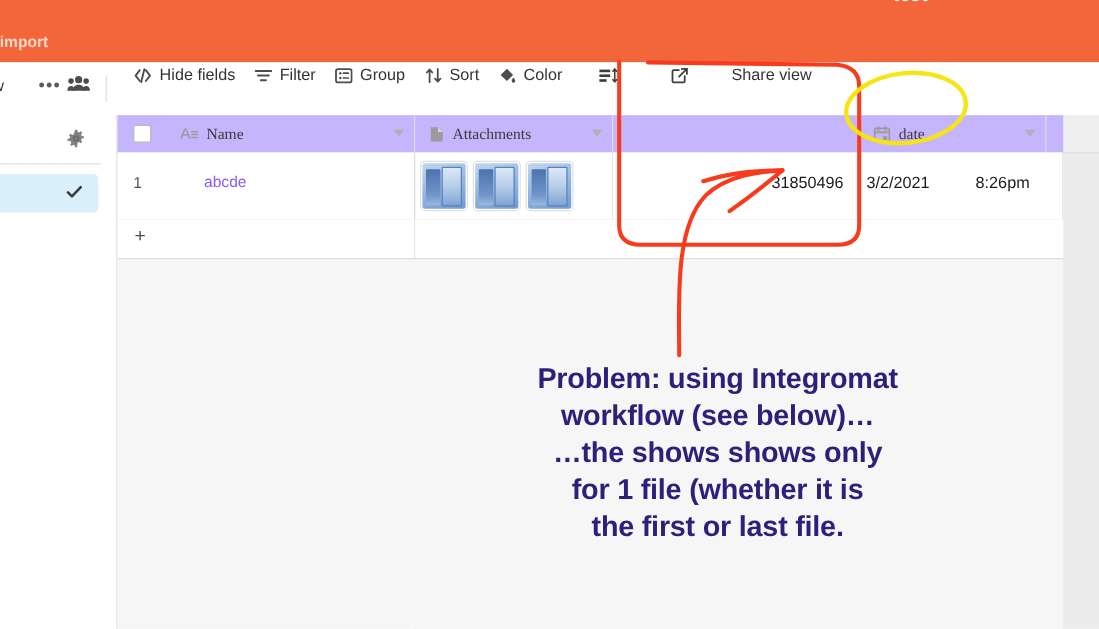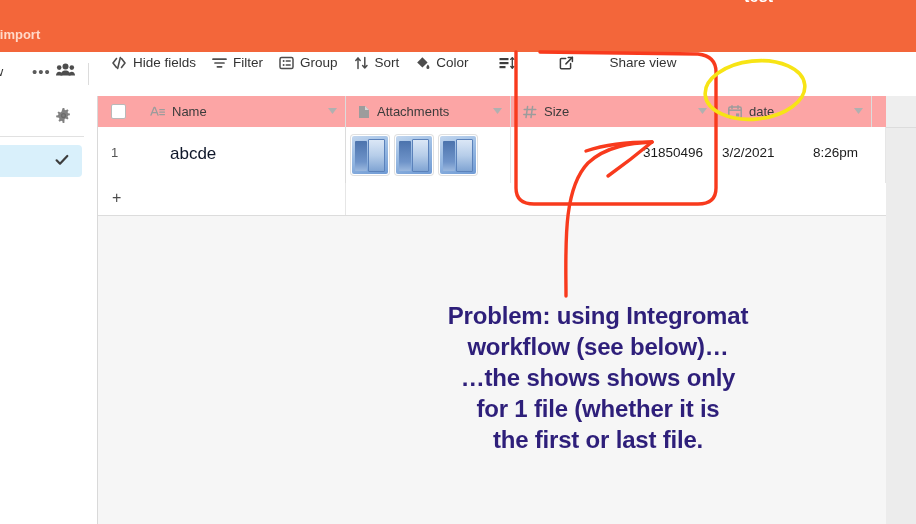--- a/index.html
+++ b/index.html
@@ -60,21 +60,21 @@
     position:absolute;left:-20px;top:49px;width:102px;height:32px;
     background:#d9f0fb;border-radius:4px;
   }
   .rail-check{position:absolute;right:13px;top:8px;}
 
   
   .grid{position:absolute;left:98px;top:96px;width:818px;height:428px;background:#f6f6f6;}
 
   .hrow{
     position:absolute;left:0;top:0;height:31px;width:788px;
-    background:#fca5a5;border-bottom:1px solid #dcdcdc;
+    background:#c4b5fd;border-bottom:1px solid #dcdcdc;font-family:Liberation Serif, serif;
   }
   .hcell{
     position:absolute;top:0;height:31px;
     display:flex;align-items:center;
     font-size:13px;color:#3b3b3b;
     border-right:1px solid #dcdcdc;
     box-sizing:border-box;
   }
   .hcell .ficon{margin-left:12px;margin-right:7px;display:flex;align-items:center;}
   .hcell .caret{position:absolute;right:8px;top:12px;}
@@ -91,21 +91,21 @@
     position:absolute;left:0;top:31px;width:788px;height:56px;background:#ffffff;
     border-bottom:1px solid #dcdcdc;
   }
   .cell{
     position:absolute;top:0;height:56px;box-sizing:border-box;
     border-right:1px solid #e6e6e6;
     display:flex;align-items:center;
     font-size:13.5px;color:#262626;
   }
   .rownum{position:absolute;left:13px;top:18px;font-size:13px;color:#555;}
-  .namecell-text{position:absolute;left:72px;top:17px;font-size:17px;color:#0f172a;}
+  .namecell-text{position:absolute;left:72px;top:17px;font-size:13px;color:#8b5cf6;}
 
   .thumbs{position:absolute;left:5px;top:8px;display:flex;gap:6px;}
   .thumb{
     width:38px;height:40px;border-radius:3px;background:#ffffff;
     box-shadow:0 0 0 1px #e0e0e0;
     padding:1px;box-sizing:border-box;overflow:hidden;
   }
   .thumb .pic{width:100%;height:100%;position:relative;overflow:hidden;border-radius:2px;
     background:linear-gradient(160deg,#c3d7ef 0%,#9cbde4 40%,#6f9ad4 100%);}
   .thumb .pic:before{
@@ -312,33 +312,20 @@
           </svg>
         </span>
         <span>Attachments</span>
         <span class="caret">
           <svg width="9" height="6" viewBox="0 0 9 6">
               <path d="M0 0h9L4.5 6z" fill="#b0b0b0"></path>
             </svg>
         </span>
       </div>
 
-      <div class="hcell" style="left:413px;width:205px;">
-        <span class="ficon">
-          <svg width="14" height="14" viewBox="0 0 14 14">
-            <path d="M4.6 1.4 3 12.6M9.6 1.4 8 12.6M1.2 4.6h11.6M.8 9.4h11.6" stroke="#9c9c9c" stroke-width="1.5" stroke-linecap="round"></path>
-          </svg>
-        </span>
-        <span>Size</span>
-        <span class="caret">
-          <svg width="9" height="6" viewBox="0 0 9 6">
-              <path d="M0 0h9L4.5 6z" fill="#b0b0b0"></path>
-            </svg>
-        </span>
-      </div>
 
       <div class="hcell" style="left:618px;width:156px;">
         <span class="ficon">
           <svg width="14" height="14" viewBox="0 0 14 14">
             <rect x="0.8" y="2" width="12.4" height="11" rx="1.4" stroke="#9c9c9c" stroke-width="1.5" fill="none"></rect>
             <path d="M.8 5.2h12.4" stroke="#9c9c9c" stroke-width="1.5"></path>
             <path d="M4 .8v2.6M10 .8v2.6" stroke="#9c9c9c" stroke-width="1.5" stroke-linecap="round"></path>
             <path d="M8 8.4h3.2v3.2H8z" fill="#9c9c9c"></path>
           </svg>
         </span>

